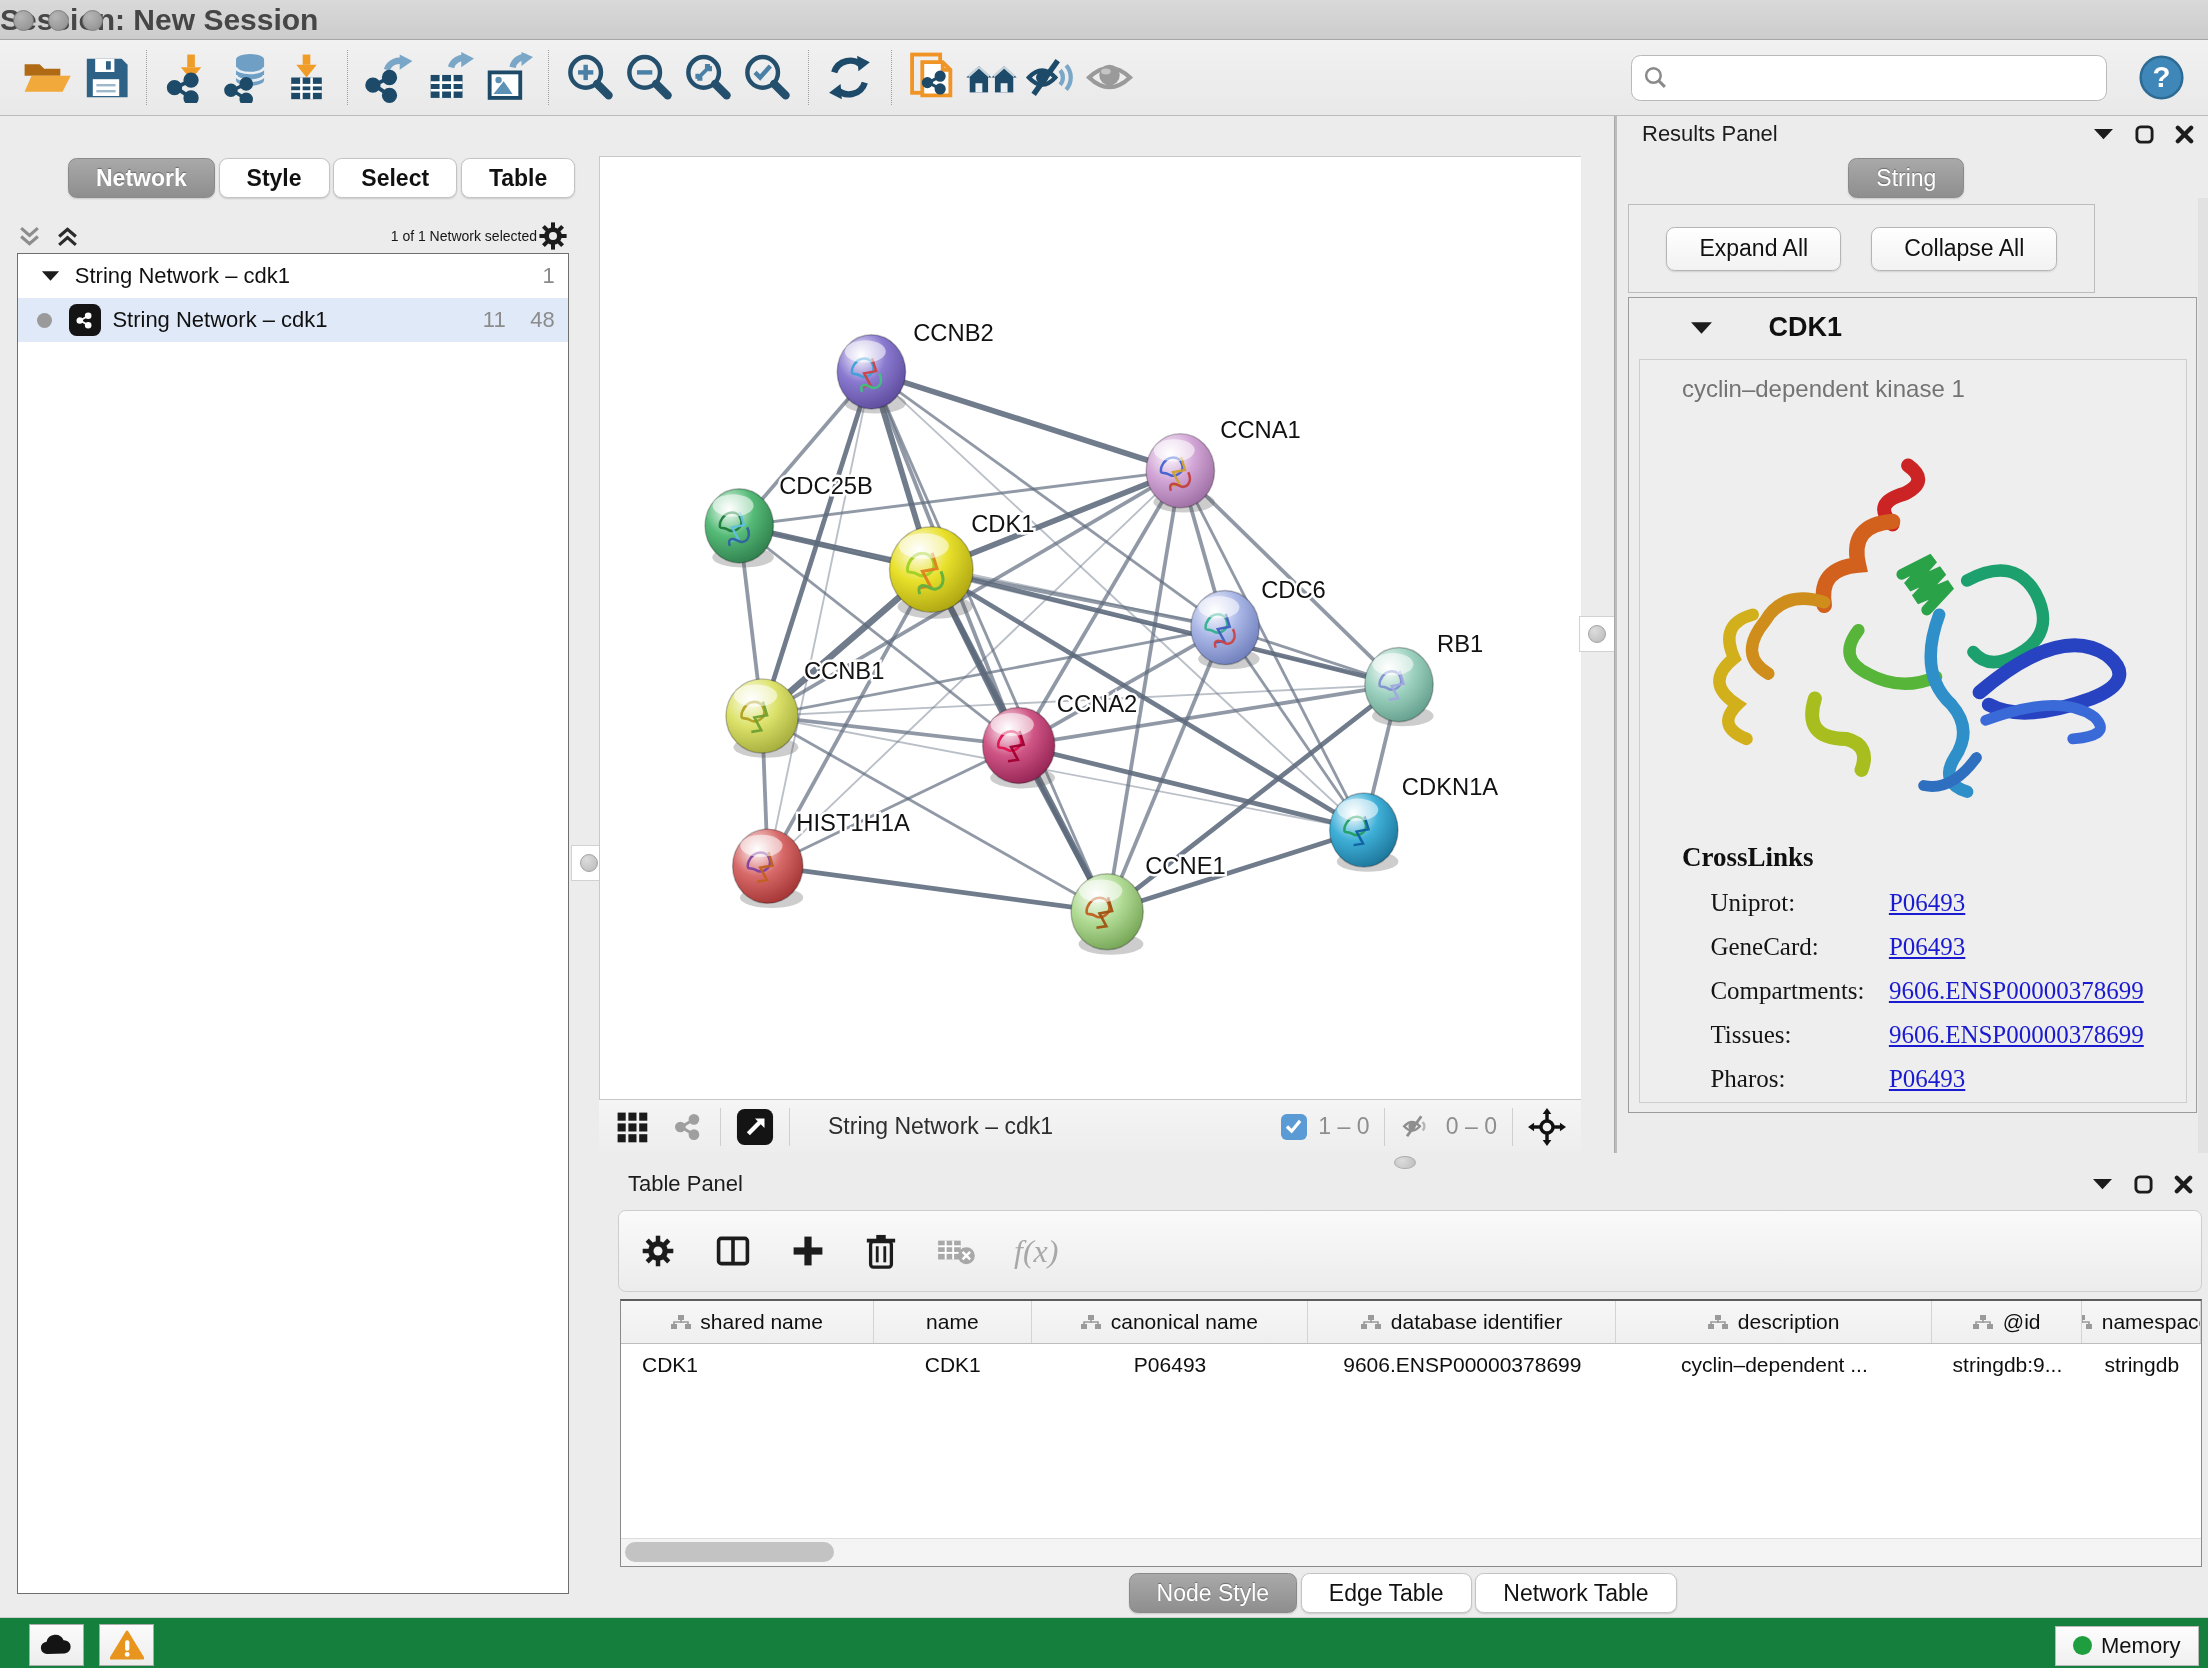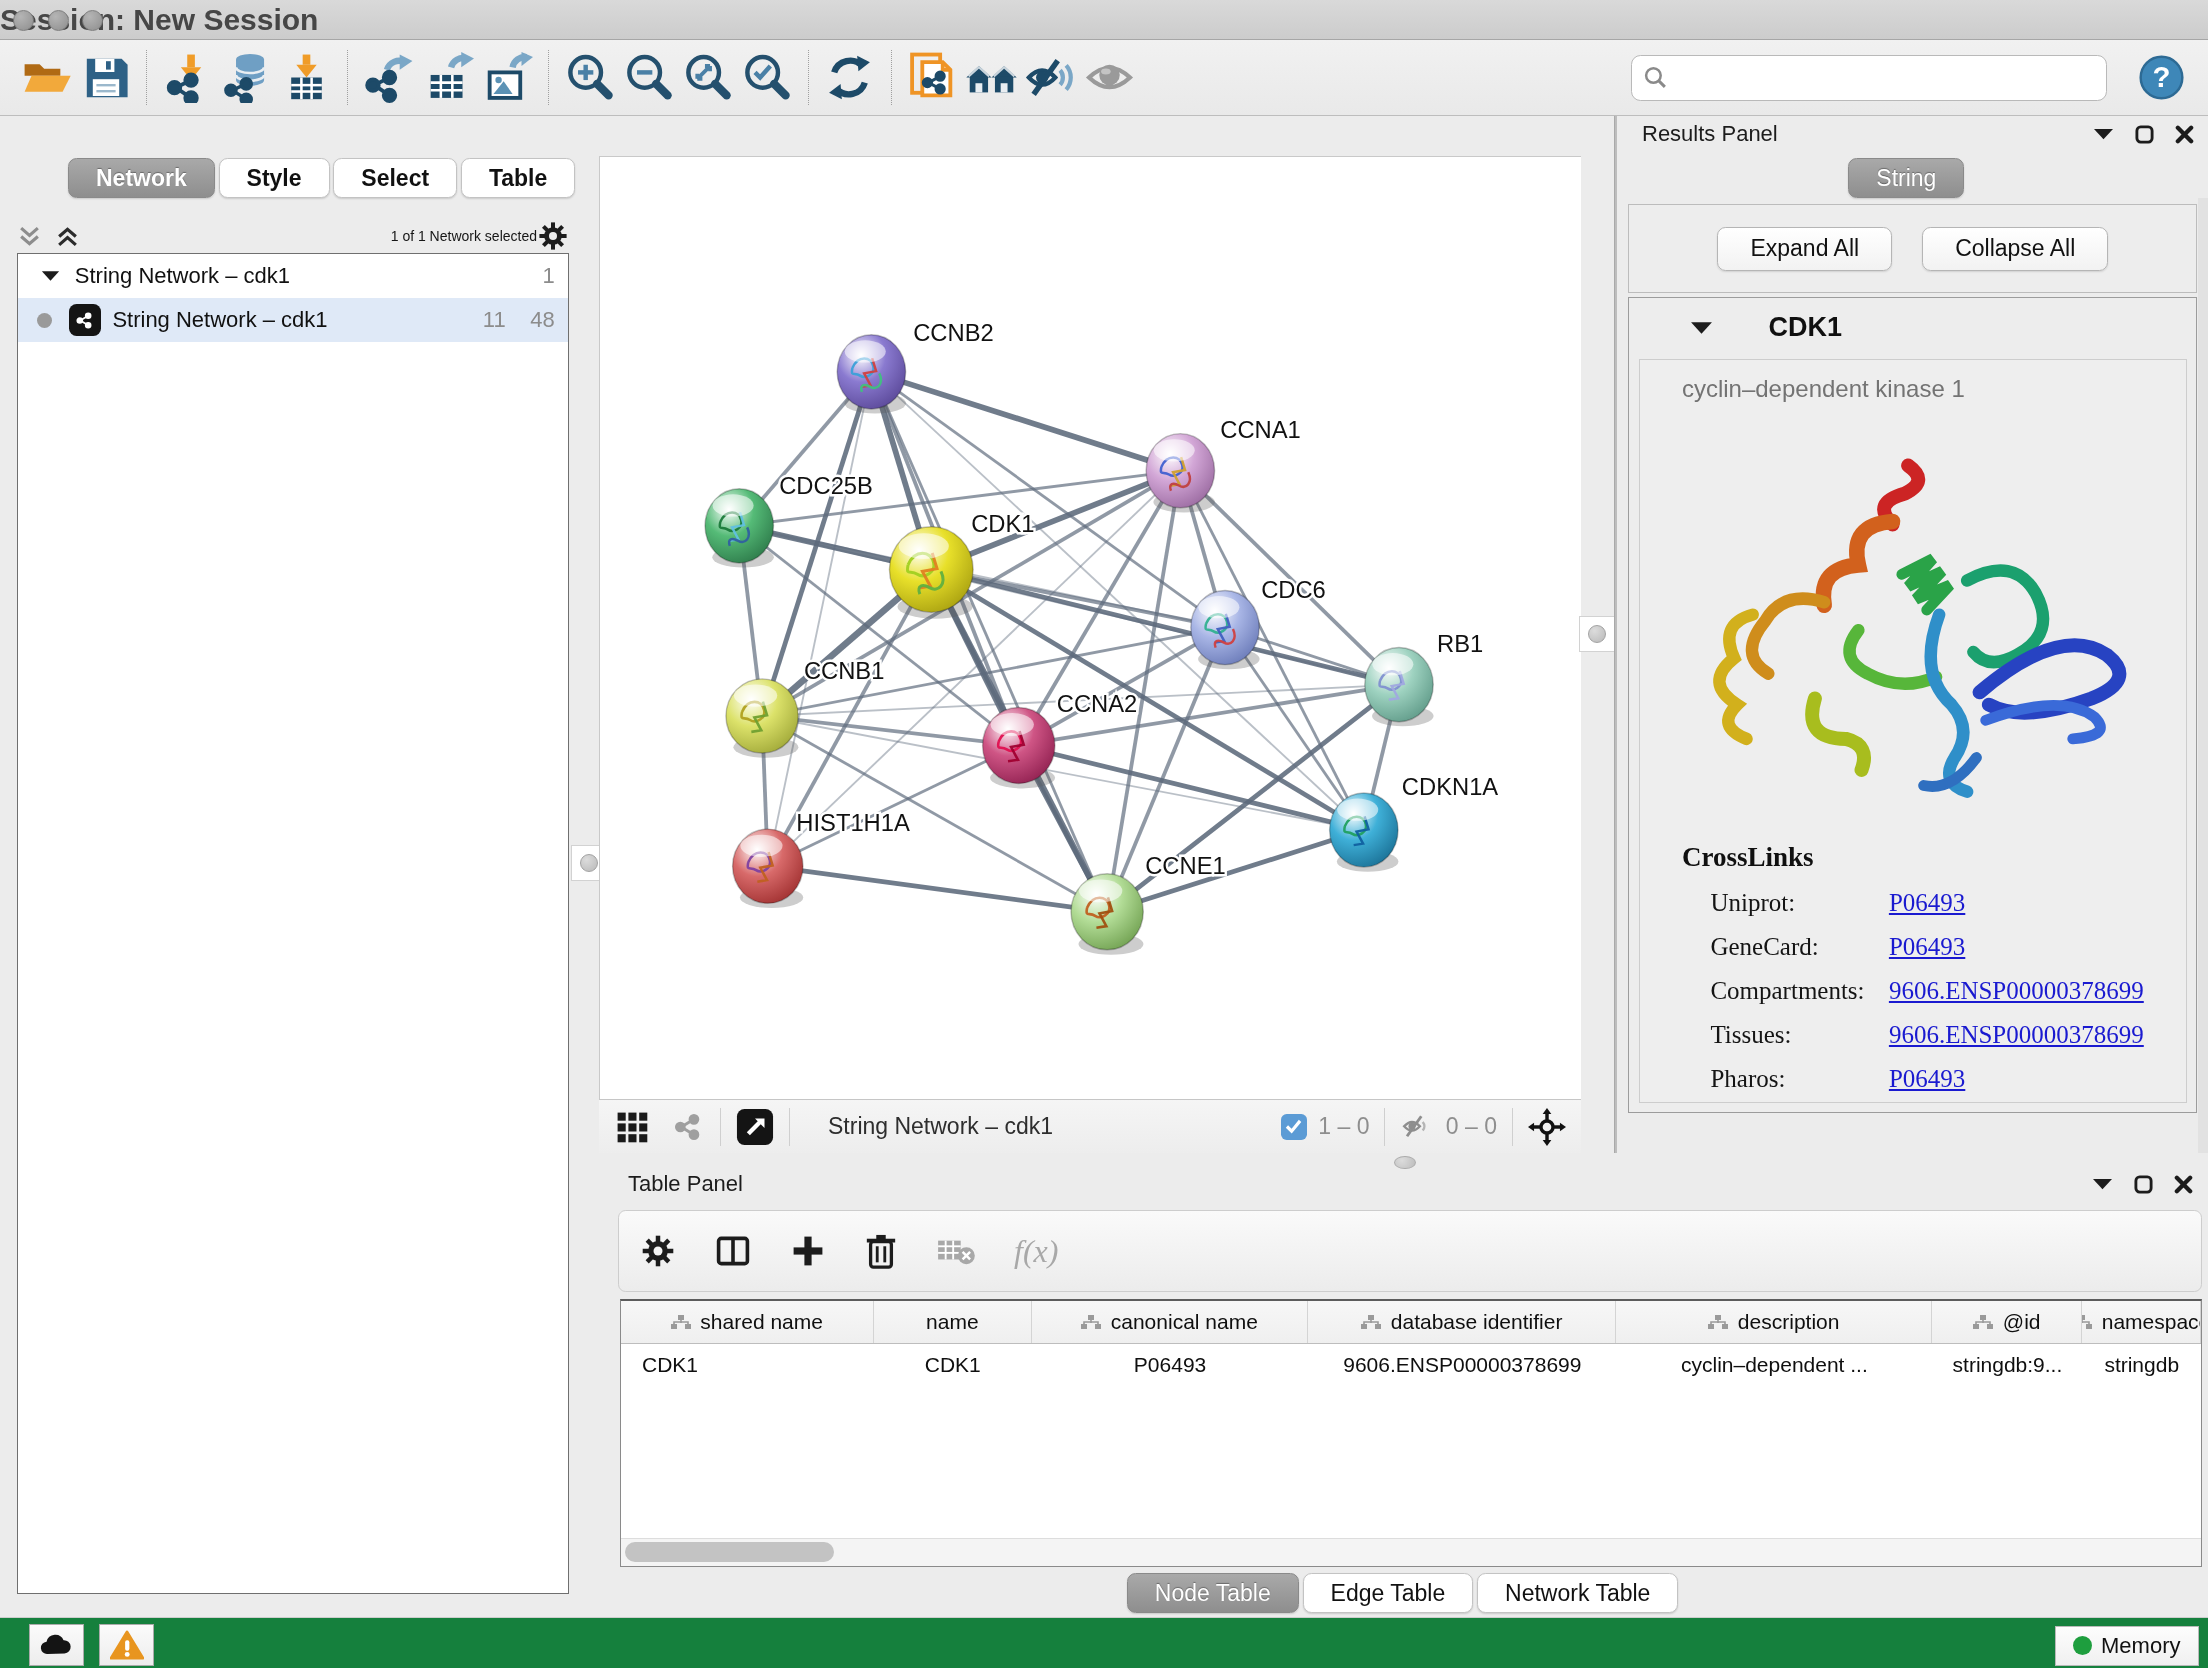--- a/index.html
+++ b/index.html
@@ -74,21 +74,21 @@
     display:flex; align-items:center; justify-content:center; }
   .grip .dot { width:18px; height:18px; border-radius:50%;
     background:radial-gradient(circle at 35% 30%, #dcdcdc, #b9b9b9); border:1px solid #a2a2a2; }
   .hgrip { position:absolute; left:1394px; top:1156px; width:22px; height:13.3px; border-radius:50%;
     background:radial-gradient(circle at 35% 30%, #dcdcdc, #bcbcbc); border:1px solid #ababab; }
 
   
   .results-panel { position:absolute; left:1617px; top:116px; width:592px; height:1037px; }
   .rp-tab { position:absolute; left:0; right:9.5px; top:42px; display:flex; justify-content:center; }
   .rp-scroll { position:absolute; right:0; top:82px; width:11.4px; bottom:0; background:#e2e2e2; }
-  .rp-box1 { position:absolute; left:11.4px; top:88px; width:569px; height:89px;
+  .rp-box1 { position:absolute; left:11.4px; top:88px; width:467px; height:89px;
     border:1.9px solid #bcbcbc; background:#ededed; display:flex; align-items:center; justify-content:center; gap:30px; }
   .rp-btn { height:44px; padding:0 32px; background:linear-gradient(#ffffff,#f2f2f2);
     border:1px solid #b5b5b5; border-radius:8.6px; font-size:23px; color:#111;
     display:flex; align-items:center; box-shadow:0 1px 1.9px rgba(0,0,0,.12); }
   .rp-box2 { position:absolute; left:11.4px; top:181px; width:569px; height:816px;
     border:1.9px solid #9c9c9c; background:#ededed; }
   .rp-entry-head { height:59px; display:flex; align-items:center; padding-left:61px; }
   .rp-entry-name { font-size:27px; font-weight:bold; color:#101010; margin-left:55px; }
   .rp-inner { position:absolute; left:9.5px; right:9.5px; top:61px; bottom:9.5px;
     border:1px solid #cdcdcd; background:#eeeeee; padding:15px 0 0 42px; }
@@ -878,21 +878,21 @@
           <div class="td">9606.ENSP00000378699</div>
           <div class="td">cyclin–dependent ...</div>
           <div class="td">stringdb:9...</div>
           <div class="td">stringdb</div>
         </div>
       <div class="hscroll">
           <div class="hthumb"></div>
         </div>
     </div>
     <div class="tp-tabs tabs">
-      <div class="tab sel">Node Table</div>
+      <div class="tab sel">Node Style</div>
       <div class="tab">Edge Table</div>
       <div class="tab">Network Table</div>
     </div>
   </div>
 
   <div class="statusbar">
     <div class="sb-btn" style="left:28.5px;">
       <svg width="34" height="27" viewBox="0 0 36 28">
         <path d="M9,24 a6.5,6.5 0 0 1 -1,-13 a9.5,9.5 0 0 1 18,-1.5 a6.5,6.5 0 0 1 1,14 z" fill="#141414"></path>
       </svg>

